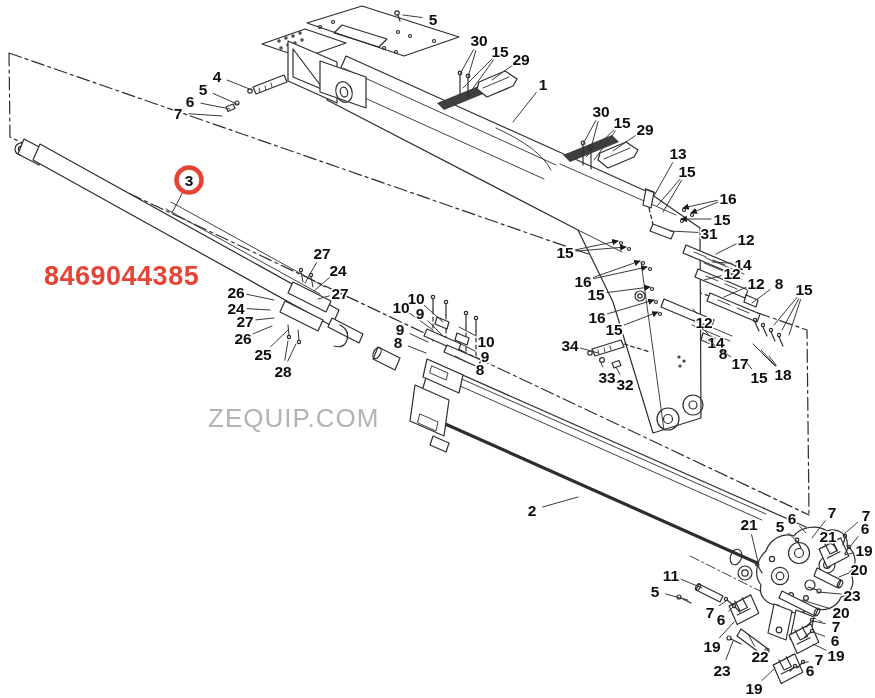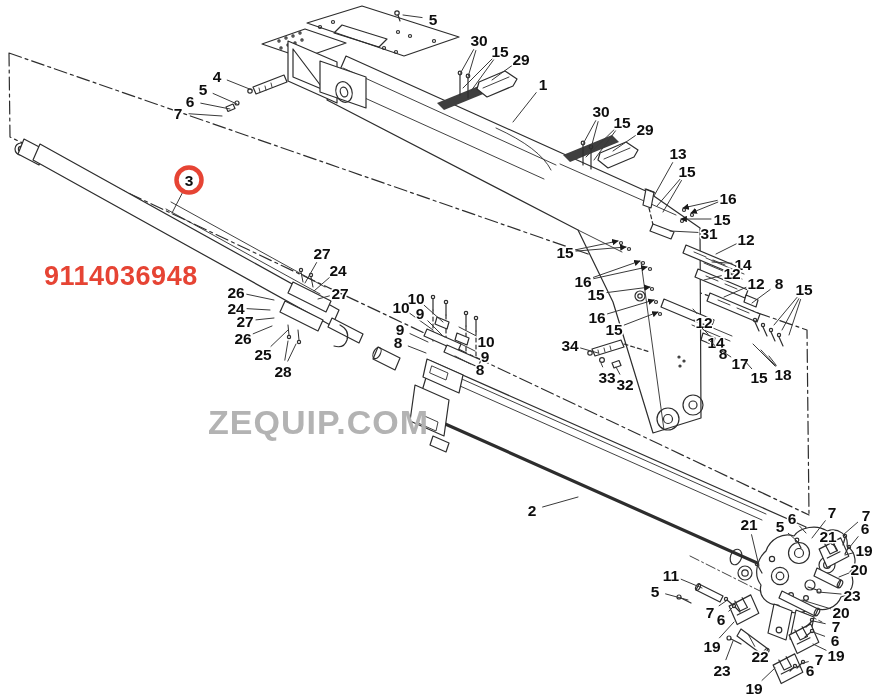--- a/index.html
+++ b/index.html
@@ -1,21 +1,21 @@
 <!DOCTYPE html>
 <html><head>
 <meta charset="utf-8">
 <style>
   html,body{margin:0;padding:0;background:#ffffff;}
   .stage{position:relative;width:875px;height:698px;background:#fff;overflow:hidden;
          font-family:"Liberation Sans",sans-serif;}
   .stage svg{position:absolute;left:0;top:0;}
   .part-number{position:absolute;left:44px;top:261px;font-size:27px;font-weight:bold;
                color:#e64434;letter-spacing:0.5px;white-space:nowrap;}
-  .watermark{position:absolute;left:208px;top:403px;font-size:34px;font-weight:700;
+  .watermark{position:absolute;left:208px;top:403px;font-size:26px;font-weight:400;
              color:#b3b3b3;letter-spacing:1px;white-space:nowrap;}
   .art{stroke:#2d2d2d;stroke-width:1.2;fill:none;stroke-linejoin:round;stroke-linecap:round;}
   .callout-text{font-family:"Liberation Sans",sans-serif;font-weight:bold;font-size:15.5px;
                 fill:#0e0e0e;text-anchor:middle;paint-order:stroke;stroke:#ffffff;stroke-width:3px;}
 </style>
 </head>
 <body>
 
 <div class="stage">
 
@@ -452,15 +452,15 @@
           <text x="810" y="670" dominant-baseline="central" class="callout-text">6</text>
           <line x1="761.9655172413793" y1="680.4137931034483" x2="775" y2="668" stroke="#3a3a3a" stroke-width="1"></line>
           <text x="754" y="688" dominant-baseline="central" class="callout-text">19</text>
           <line x1="182.58860774455965" y1="192.44564378997245" x2="172" y2="213" stroke="#3a3a3a" stroke-width="1"></line>
           <circle cx="189" cy="180" r="12.5" fill="#fff" stroke="#e64434" stroke-width="4.5"></circle>
           <text x="189" y="180" dominant-baseline="central" class="callout-text" font-size="14.5" stroke="none">3</text>
         </g>
     </g>
   </svg>
 
-  <div class="part-number">9114036948</div>
+  <div class="part-number">8469044385</div>
   <div class="watermark">ZEQUIP.COM</div>
 </div>
 
 </body></html>

